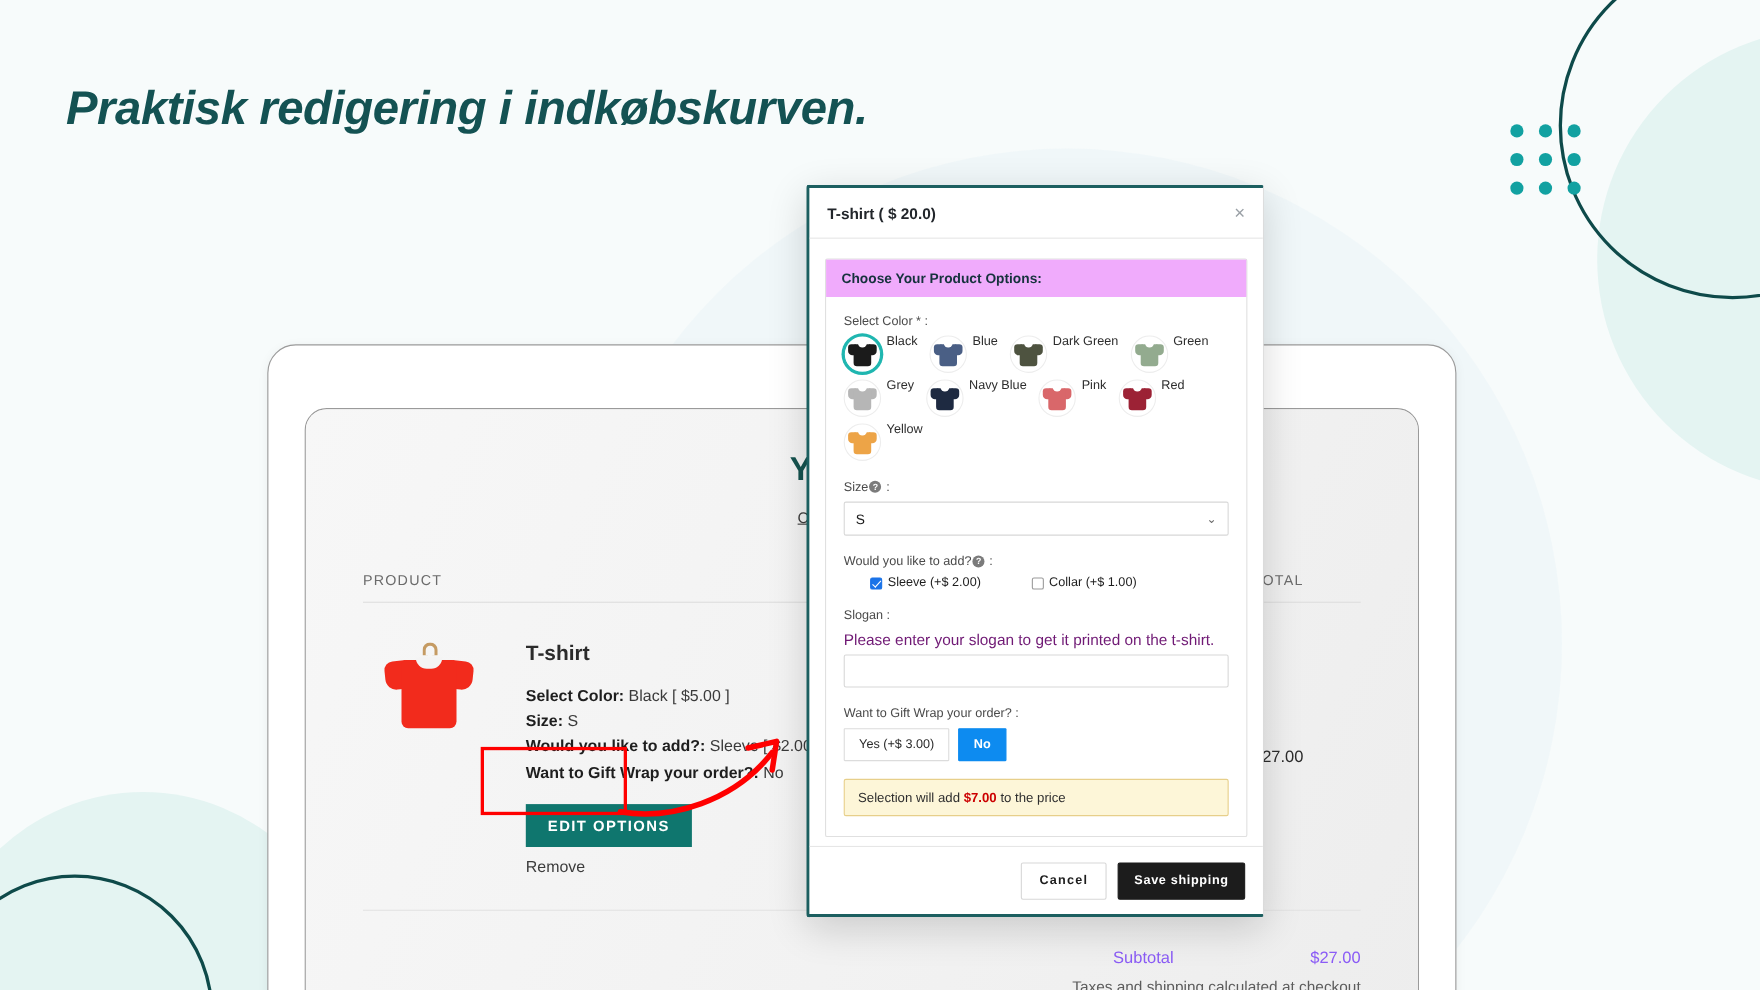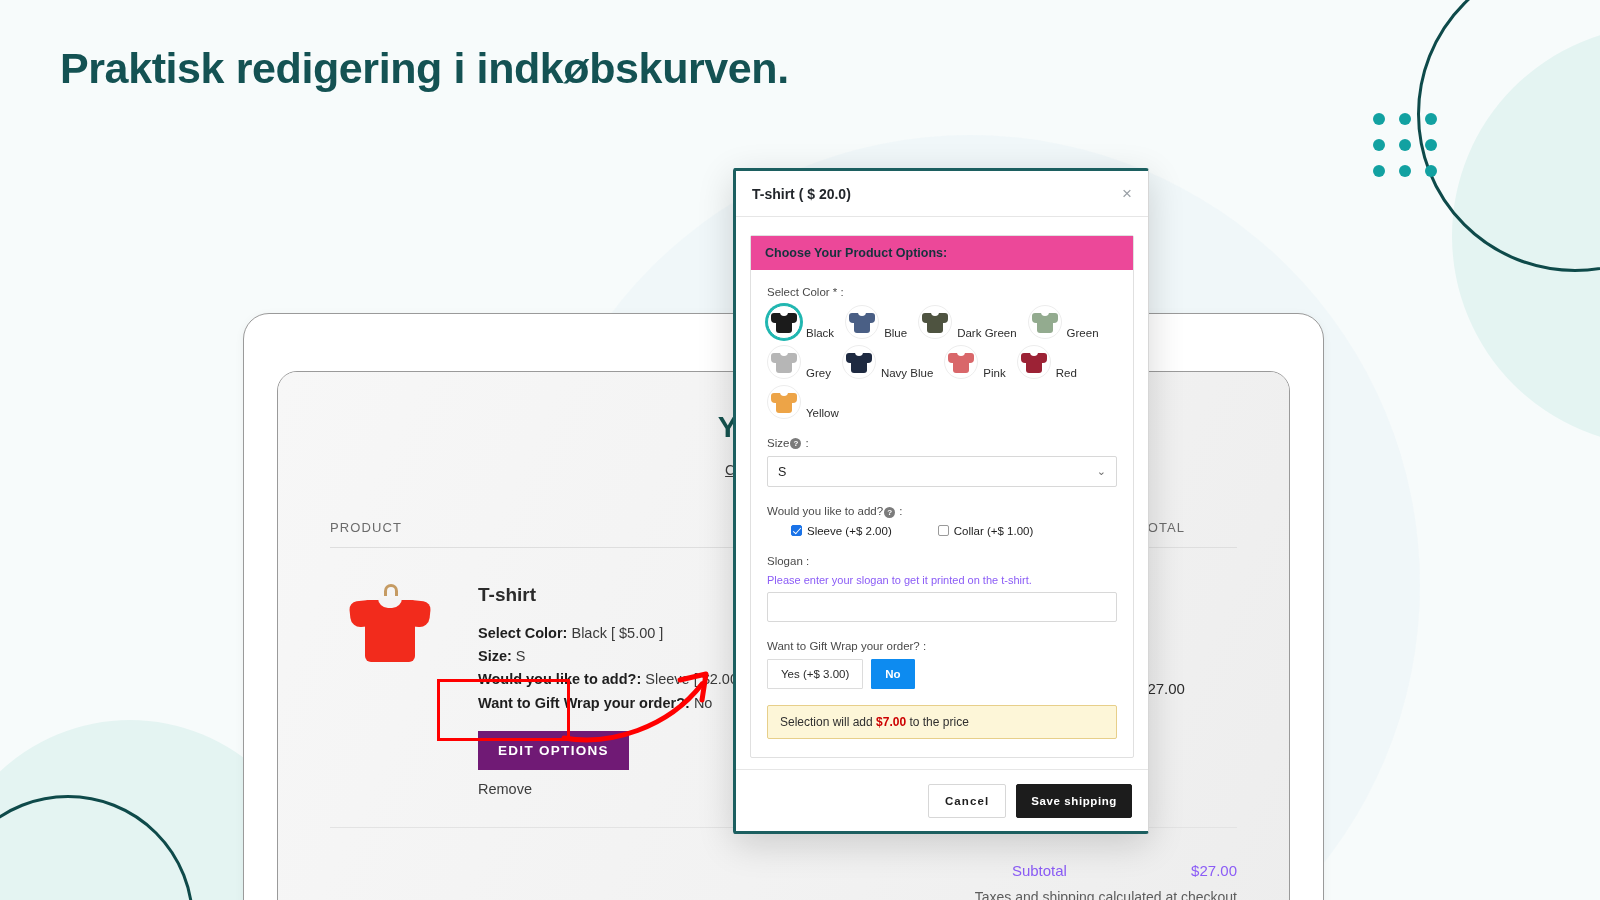--- a/index.html
+++ b/index.html
@@ -41,23 +41,23 @@
     border: 3px solid #0e4a4a;
   }
   .deco-faint-blob {
     position: absolute; left: 520px; top: 135px;
     width: 900px; height: 900px; border-radius: 50%;
     background: #eef6f8; opacity: .75;
   }
 
   
   .headline {
-    position: absolute; left: 60px; top: 44px;
+    position: absolute; left: 60px; top: 75px;
     font-size: 43px; font-weight: 700; letter-spacing: -0.4px;
-    color: #145253; white-space: nowrap;
+    color: #145253; white-space: nowrap; font-style: italic;
   }
 
   
   .device-outer {
     position: absolute; left: 243px; top: 313px;
     width: 1081px; height: 640px;
     background: #ffffff; border: 1px solid #9a9a9a;
     border-radius: 26px;
     box-shadow: 0 2px 10px rgba(0,0,0,.05);
   }
@@ -113,21 +113,21 @@
     background: #f4f4f4; border-radius: 0 0 12px 12px;
   }
 
   .cart-info { flex: 1; padding-left: 28px; }
   .cart-name { font-size: 19px; font-weight: 700; color: #2b2b2b; }
   .cart-props { margin-top: 16px; font-size: 14.5px; line-height: 1.6; color: #3a3a3a; }
   .cart-props b { color: #1e1e1e; }
 
   .edit-btn {
     display: inline-block; margin-top: 16px;
-    background: #701a75; color: #ffffff;
+    background: #0f766e; color: #ffffff;
     font-size: 13.5px; font-weight: 700; letter-spacing: 1.3px;
     padding: 12px 20px; border: none; cursor: pointer;
   }
   .remove-link {
     display: block; margin-top: 11px;
     font-size: 14.5px; color: #3c3c3c; text-decoration: none;
   }
   .cart-total-cell {
     width: 150px; flex: 0 0 150px; text-align: center;
     font-size: 15px; color: #2c2c2c; padding-top: 96px;
@@ -164,34 +164,34 @@
     height: 46px; flex: 0 0 46px;
     display: flex; align-items: center; justify-content: space-between;
     padding: 0 16px 0 16px; border-bottom: 1px solid #e6e6e6;
   }
   .modal-title { font-size: 14px; font-weight: 700; color: #22262b; }
   .modal-close { font-size: 17px; color: #9aa0a6; cursor: pointer; line-height: 1; }
 
   .modal-body { flex: 1; padding: 18px 14px 0 14px; overflow: hidden; }
   .opt-card { border: 1px solid #e0e0e0; border-radius: 2px; }
   .opt-card-head {
-    background: #ec4899; padding: 10px 14px;
+    background: #f0abfc; padding: 10px 14px;
     font-size: 12.5px; font-weight: 700; color: #16323d;
   }
   .opt-card-body { padding: 16px 16px 18px 16px; }
 
   .fld-label { font-size: 11.5px; color: #4a4a4a; margin-bottom: 7px; }
   .help-dot {
     display: inline-block; width: 11px; height: 11px; border-radius: 50%;
     background: #7b7b7b; color: #fff; font-size: 8px; font-weight: 700;
     text-align: center; line-height: 11px; vertical-align: middle; margin: 0 1px;
   }
 
   .swatch-rows { display: flex; flex-wrap: wrap; align-items: center; row-gap: 6px; }
-  .swatch-item { display: flex; align-items: flex-end; margin-right: 4px; }
+  .swatch-item { display: flex; align-items: flex-start; margin-right: 4px; }
   .swatch {
     width: 34px; height: 34px; border-radius: 50%;
     background: #ffffff; border: 1px solid #ededed;
     display: flex; align-items: center; justify-content: center;
     overflow: hidden; flex: 0 0 34px;
   }
   .swatch.sel { box-shadow: 0 0 0 2px #1fb6b0; border-color: #1fb6b0; }
   .swatch-label { font-size: 11.5px; color: #2d2d2d; margin-left: 5px; margin-right: 7px; white-space: nowrap; }
 
   .mini-tee { position: relative; width: 26px; height: 22px; }
@@ -215,21 +215,21 @@
     width: 11px; height: 11px; border: 1px solid #9a9a9a; border-radius: 2px;
     background: #fff; display: inline-block; position: relative; flex: 0 0 11px;
   }
   .chk.on { background: #1a73e8; border-color: #1a73e8; }
   .chk.on:after {
     content: ""; position: absolute; left: 3px; top: 0px;
     width: 3px; height: 7px; border: solid #fff;
     border-width: 0 1.6px 1.6px 0; transform: rotate(42deg);
   }
 
-  .slogan-hint { font-size: 11px; color: #8b5cf6; margin-bottom: 6px; }
+  .slogan-hint { font-size: 14px; color: #701a75; margin-bottom: 6px; }
   .text-input {
     width: 100%; height: 30px; border: 1px solid #d8d8d8;
     border-radius: 2px; background: #fff;
   }
 
   .yn-row { display: flex; margin-top: 2px; }
   .yn-btn {
     font-size: 11.5px; padding: 8px 13px;
     border: 1px solid #dcdcdc; background: #fff; color: #2a2a2a;
     margin-right: 8px; border-radius: 1px;

